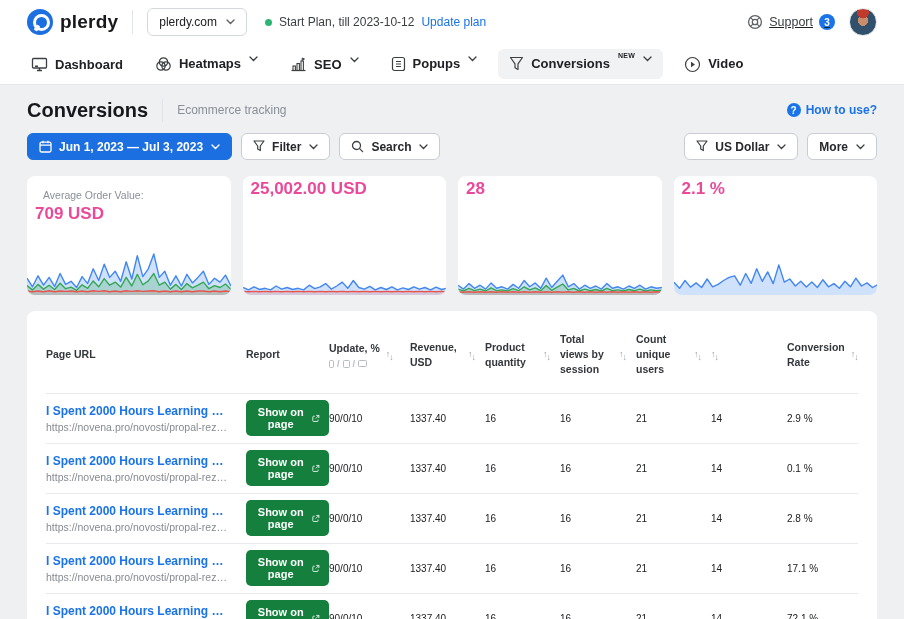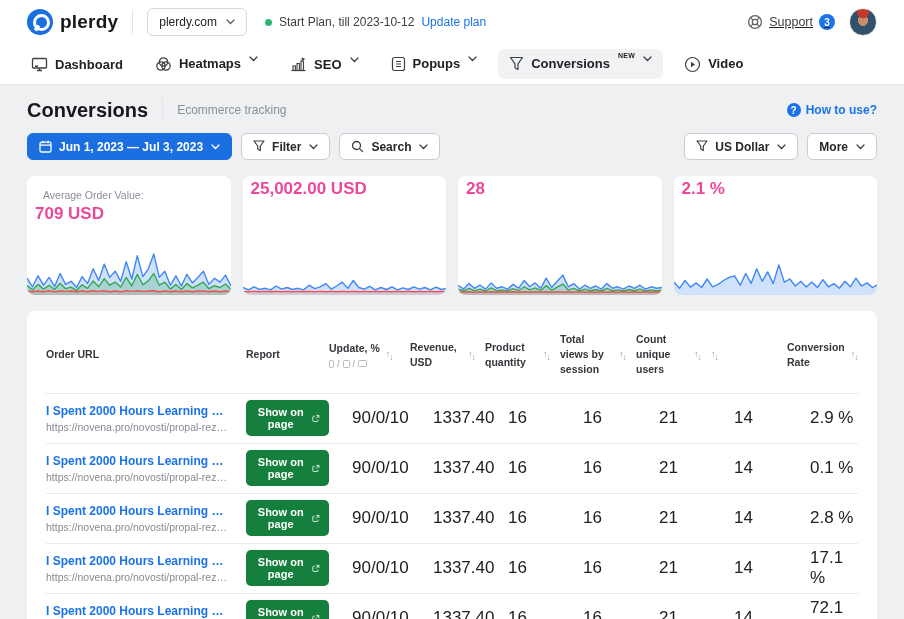--- a/index.html
+++ b/index.html
@@ -74,21 +74,21 @@
   .th .txt { line-height:1.45; max-width:62px; }
   .th .txt.wide { max-width:120px; }
   .sort { color:#9aa0a6; font-size:9px; line-height:1; display:inline-flex; cursor:pointer; }
   .sort .dn { position:relative; top:2.5px; left:-1px; }
   .devices { display:flex; align-items:center; gap:3px; color:#b7bbc2; font-size:9px; margin-top:3px; }
   .dev { display:inline-block; border:1px solid #b7bbc2; border-radius:1.5px; }
   .dev.phone { width:5px; height:8px; }
   .dev.tablet { width:7px; height:8px; }
   .dev.desktop { width:9px; height:7px; }
   .trow { border-top:1px solid #e8eaed; height:50px; }
-  .cell-num { font-size:17px; color:#202124;padding-left:23px; }
+  .cell-num { font-size:10px; color:#202124; }
   .url-cell { padding-right:14px; overflow:hidden; }
   .row-title { font-size:12px; font-weight:700; color:#1a73e8; white-space:nowrap; overflow:hidden;
     text-overflow:ellipsis; cursor:pointer; }
   .row-url { font-size:10.5px; color:#868b92; white-space:nowrap; overflow:hidden; text-overflow:ellipsis; margin-top:3px; }
   .show-btn { display:inline-flex; align-items:center; gap:6px; background:#15803d; color:#fff;
     border:none; border-radius:5px; font-size:11px; font-weight:600; padding:6px 9px; cursor:pointer;
     font-family:"Liberation Sans", sans-serif; }
 </style>
 </head>
 <body>
@@ -293,21 +293,21 @@
             <polygon points="0,44 0.0,31.1 5.5,37.3 11.0,29.5 16.5,36.1 22.1,31.9 27.6,36.5 33.1,28.0 38.6,35.8 44.1,33.4 49.6,29.5 55.1,26.4 60.6,24.8 66.2,34.2 71.7,22.5 77.2,32.3 82.7,17.8 88.2,30.3 93.7,20.9 99.2,32.6 104.8,13.9 110.3,31.1 115.8,28.0 121.3,35.0 126.8,30.3 132.3,36.1 137.8,31.1 143.4,36.5 148.9,28.7 154.4,35.8 159.9,32.6 165.4,37.3 170.9,30.3 176.4,35.8 181.9,27.2 187.5,35.0 193.0,31.9 198.5,36.5 204.0,33.4 204,44" fill="rgba(66,135,242,0.25)"></polygon>
             <polyline points="0.0,31.1 5.5,37.3 11.0,29.5 16.5,36.1 22.1,31.9 27.6,36.5 33.1,28.0 38.6,35.8 44.1,33.4 49.6,29.5 55.1,26.4 60.6,24.8 66.2,34.2 71.7,22.5 77.2,32.3 82.7,17.8 88.2,30.3 93.7,20.9 99.2,32.6 104.8,13.9 110.3,31.1 115.8,28.0 121.3,35.0 126.8,30.3 132.3,36.1 137.8,31.1 143.4,36.5 148.9,28.7 154.4,35.8 159.9,32.6 165.4,37.3 170.9,30.3 176.4,35.8 181.9,27.2 187.5,35.0 193.0,31.9 198.5,36.5 204.0,33.4" fill="none" stroke="#4187f2" stroke-width="1.4" stroke-linejoin="round"></polyline>
           </svg>
         </div>
     </div>
   </div>
 
   <div class="table-card">
     <div class="tgrid thead">
       <div class="th">
-          <span class="txt wide">Order URL</span>
+          <span class="txt wide">Page URL</span>
         </div>
       <div class="th">
           <span class="txt wide">Report</span>
         </div>
       <div class="th">
         <span>
           <span class="txt wide">Update, %</span>
           <span class="devices">
             <span class="dev phone"></span>
               <span>/</span>

